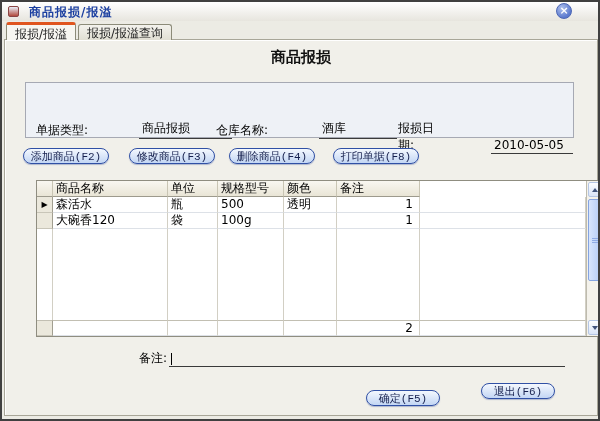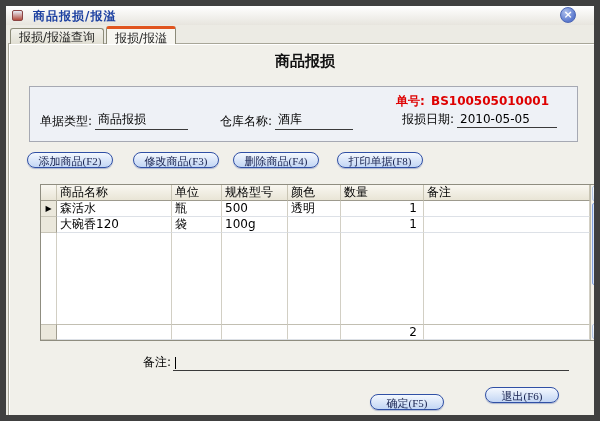--- a/index.html
+++ b/index.html
@@ -1,20 +1,20 @@
 <!DOCTYPE html>
 <html><head>
 <meta charset="utf-8">
 <style>
   * { box-sizing: border-box; margin: 0; padding: 0; }
   html,body { background:#ffffff; font-family:"DejaVu Sans","Liberation Sans",sans-serif; }
 
   .window{
     position:relative; width:600px; height:421px;
-    background:#ECEBE4; border:6px solid #404040; overflow:hidden;
+    background:#ECEBE4; border:2px solid #404040; overflow:hidden;
   }
 
   
   .titlebar{
     position:absolute; left:0; top:0; width:598px; height:19px;
     background:linear-gradient(#FFFFFF,#E7E5DE);
   }
   .app-icon{
     position:absolute; left:6px; top:4px; width:11px; height:11px;
     border:1px solid #8A4444; border-radius:2px;
@@ -60,37 +60,37 @@
   
   .groupbox{
     position:absolute; left:20px; top:42px; width:549px; height:56px;
     background:#EEF1F6; border:1px solid #A6A9B3;
   }
   .orderno{
     position:absolute; top:6px; right:28px;
     color:#DE0000; font-size:12px; font-weight:bold;
   }
   .orderno span{ margin-left:2px; }
-  .gfield{ position:absolute; top:24px; font-size:12px; color:#000; display:flex; align-items:flex-end; }
+  .gfield{ position:absolute; top:37px; font-size:12px; color:#000; display:flex; align-items:flex-end;gap:48px; }
   .gfield .lbl{ margin-right:3px; }
   .uval{
     display:inline-block; border-bottom:1px solid #3A3A3A;
     padding:0 3px 1px 3px; min-height:15px; font-size:12px; color:#000;
   }
   .w93{ width:93px; } .w78{ width:78px; } .w100{ width:100px; }
   .f-doc{ left:10px; } .f-wh{ left:190px; } .f-date{ left:372px; }
 
   
   .pill{
     position:absolute; height:16px; border-radius:10px;
     border:1px solid #3050A5;
     background:linear-gradient(#F4F8FE,#C3D6F4);
     font-size:11px; color:#16204E; text-align:center; line-height:16px;
     box-shadow:0 1px 1px rgba(90,110,170,.45);
-    font-family:Liberation Serif, serif;
+    font-family:Liberation Mono, monospace;
     cursor:default;
   }
   .tb{ top:108px; width:86px; }
   .tb1{ left:18px; } .tb2{ left:124px; } .tb3{ left:224px; } .tb4{ left:328px; }
   .fb{ top:343px; width:74px; }
   .fb-ok{ left:361px;margin-top:7px; } .fb-exit{ left:476px; }
 
   
   .table{
     position:absolute; left:15px; top:140px; width:568px; height:157px;
@@ -154,33 +154,29 @@
 
 <div class="window">
 
   <div class="titlebar">
     <span class="app-icon"></span>
     <span class="title-text">商品报损/报溢</span>
     <span class="close-btn">×</span>
   </div>
 
   <div class="tabbar">
+    <div class="tab active">报损/报溢</div>
     <div class="tab">报损/报溢查询</div>
-    <div class="tab active">报损/报溢</div>
   </div>
 
   <div class="panel">
 
     <div class="heading">商品报损</div>
 
     <div class="groupbox">
-      <div class="orderno">
-        <span>单号:</span>
-        <span>BS100505010001</span>
-      </div>
       <div class="gfield f-doc">
         <span class="lbl">单据类型:</span>
         <span class="uval w93">商品报损</span>
       </div>
       <div class="gfield f-wh">
         <span class="lbl">仓库名称:</span>
         <span class="uval w78">酒库</span>
       </div>
       <div class="gfield f-date">
         <span class="lbl">报损日期:</span>
@@ -195,21 +191,20 @@
 
     <div class="table">
       <div class="grid">
 
         <div class="trow thead">
           <div class="cell sel"></div>
           <div class="cell">商品名称</div>
           <div class="cell">单位</div>
           <div class="cell">规格型号</div>
           <div class="cell">颜色</div>
-          <div class="cell">数量</div>
           <div class="cell">备注</div>
         </div>
 
         <div class="trow">
           <div class="cell sel">▶</div>
           <div class="cell">森活水</div>
           <div class="cell">瓶</div>
           <div class="cell">500</div>
           <div class="cell">透明</div>
           <div class="cell num">1</div>

